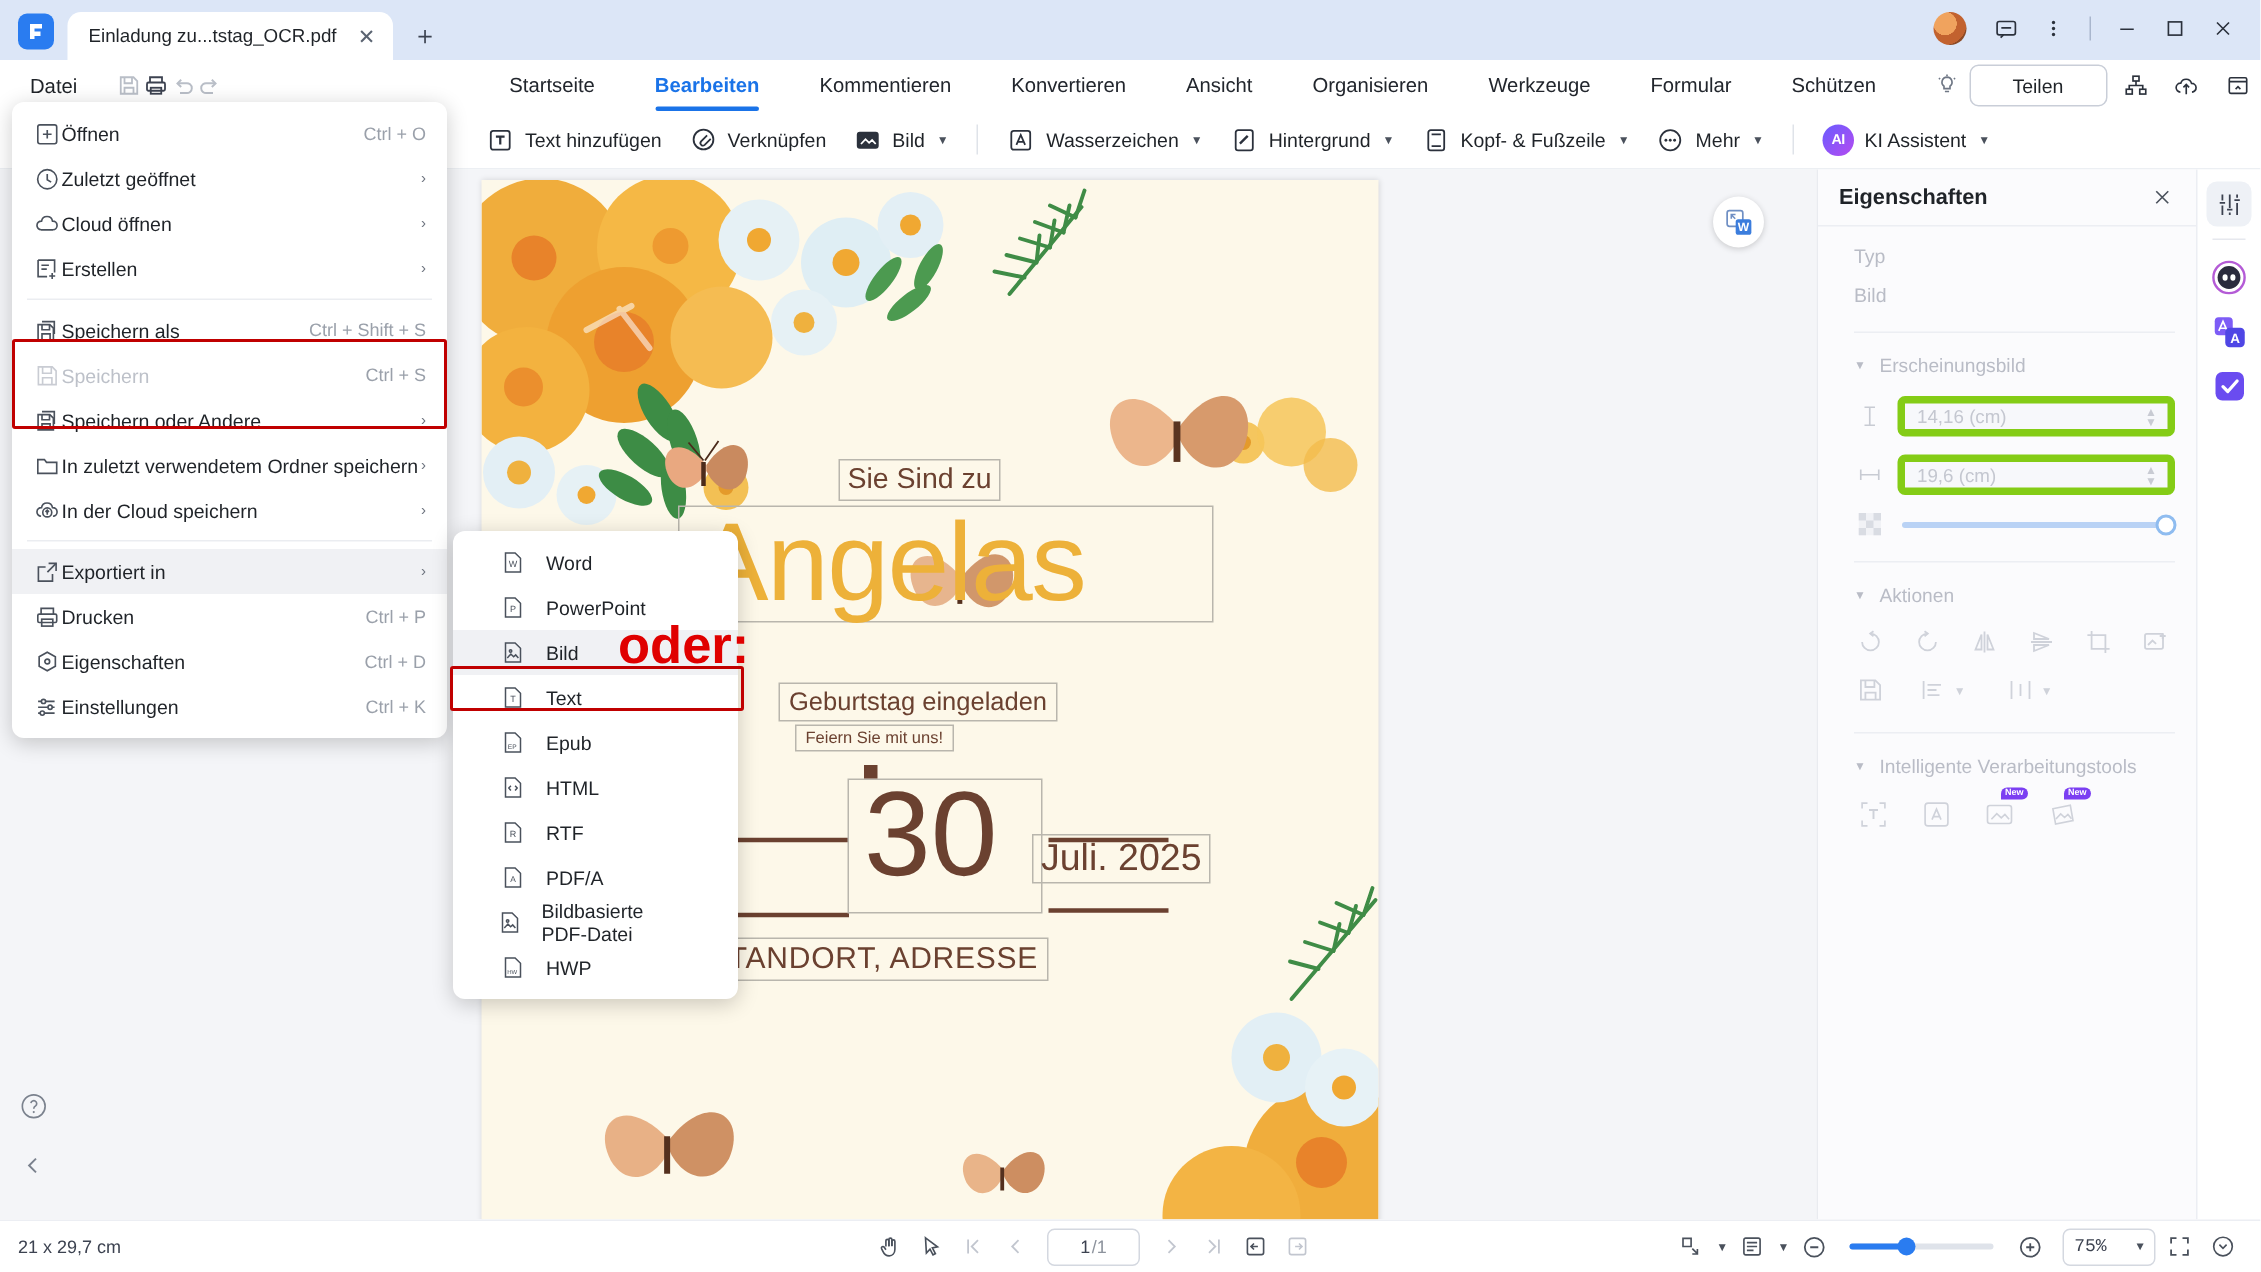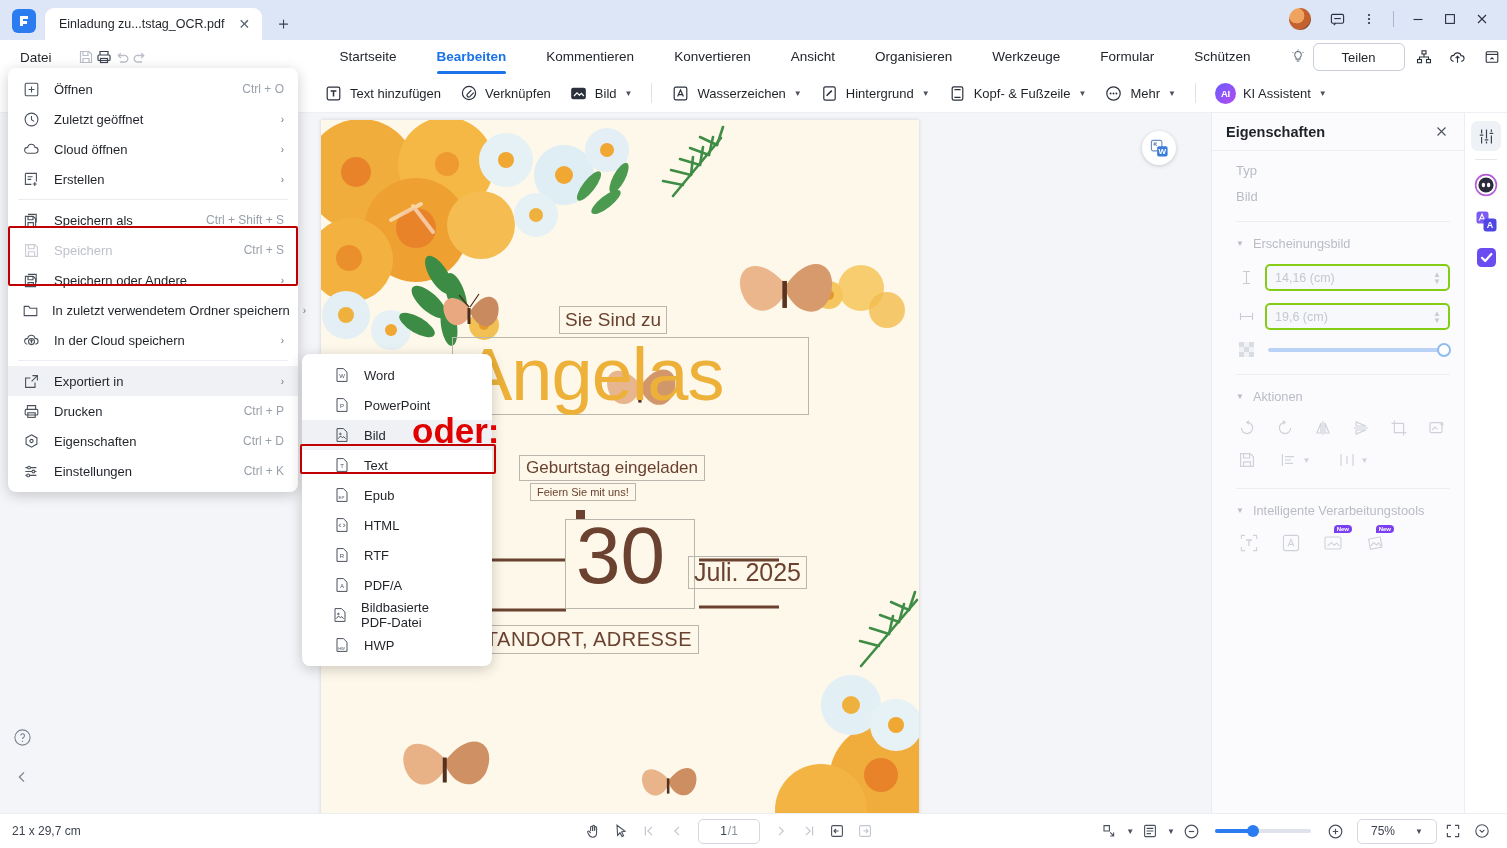--- a/index.html
+++ b/index.html
@@ -161,21 +161,21 @@
   .rp-value { font-size:13px; color:#b9bcc6; }
   .rp-div { height:1px; background:#eceef3; margin:17px 0 14px 0; }
   .rp-section {
     display:flex; align-items:center; gap:9px; font-size:12.8px; color:#b9bcc6;
     margin-bottom:13px;
   }
   .tri { font-size:8px; color:#b9bcc6; }
   .rp-row { display:flex; align-items:center; gap:9px; margin-bottom:12px; }
   .rp-rowicon { width:20px; color:#c8cbd3; display:flex; align-items:center; justify-content:center; }
   .rp-input {
-    flex:1; height:27px; border:2px solid #84cc16; border-radius:5px;
+    flex:1; height:27px; border:5px solid #84cc16; border-radius:5px;
     background:#f7f8fb; display:flex; align-items:center; padding:0 8px;
     font-size:12.5px; color:#c4c7d0; position:relative;
   }
   .spin { position:absolute; right:7px; color:#c8cbd3; font-size:8px; line-height:7px; text-align:center;}
   .slider-row { display:flex; align-items:center; gap:12px; margin: 6px 0 4px 0; }
   .slider-track { flex:1; height:4px; border-radius:2px; background:#b9d2f5; position:relative; }
   .slider-knob { position:absolute; right:-1px; top:-5px; width:14px; height:14px; border-radius:50%;
                  background:#fff; border:2px solid #8fbcf0; }
   .icon-grid { display:flex; gap:16px; flex-wrap:wrap; margin-bottom:10px; }
   .grid-ic { width:22px; height:22px; color:#cfd2da; display:flex; align-items:center; justify-content:center; }
@@ -209,33 +209,34 @@
     width:62px; height:25px; border:1px solid #d4d8e0; border-radius:5px;
     display:flex; align-items:center; justify-content:center; gap:1px;
     font-size:12px; margin:0 6px;
   }
   .pg-total { color:#8d939d; }
   .sb-right { position:absolute; right:12px; display:flex; align-items:center; gap:3px; }
   .zsl { width:96px; height:4px; border-radius:2px; background:#dfe3ea; position:relative; margin:0 8px; }
   .zsl-fill { position:absolute; left:0; top:0; height:4px; width:38px; background:#2a7cf0; border-radius:2px; }
   .zsl-knob { position:absolute; left:32px; top:-4px; width:12px; height:12px; border-radius:50%; background:#2a7cf0; }
   .zoombox {
-    width:80px; height:25px; border:1px solid #d4d8e0; border-radius:5px;
+    width:62px; height:25px; border:1px solid #d4d8e0; border-radius:5px;
     display:flex; align-items:center; justify-content:center; gap:19px; font-size:12px;
     margin-left:6px;
+    font-family:Liberation Mono, monospace;
   }
 
   
   .filemenu {
     position:absolute; left:8px; top:68px; width:290px;
     background:#fff; border-radius:8px; box-shadow:0 3px 14px rgba(0,0,0,.20);
     padding:6px 0; z-index:40;
   }
   .fm-item {
-    height:30px; display:flex; align-items:center; padding:0 14px 0 14px; gap:13px;
+    height:30px; display:flex; align-items:center; padding:0 14px 0 14px; 
     font-size:13px; color:#1f2328; position:relative;
   }
   .fm-item.hl { background:#f0f1f4; }
   .fm-item.disabled { color:#bdc1c9; }
   .fm-ic { width:19px; height:19px; display:flex; align-items:center; justify-content:center; color:#4a515c; }
   .fm-item.disabled .fm-ic { color:#c9ccd3; }
   .fm-lbl { flex:1; white-space:nowrap; }
   .fm-key { font-size:12px; color:#9aa0aa; }
   .fm-arr { font-size:10px; color:#6f7580; }
   .fm-div { height:1px; background:#ebedf1; margin:5px 10px; }

